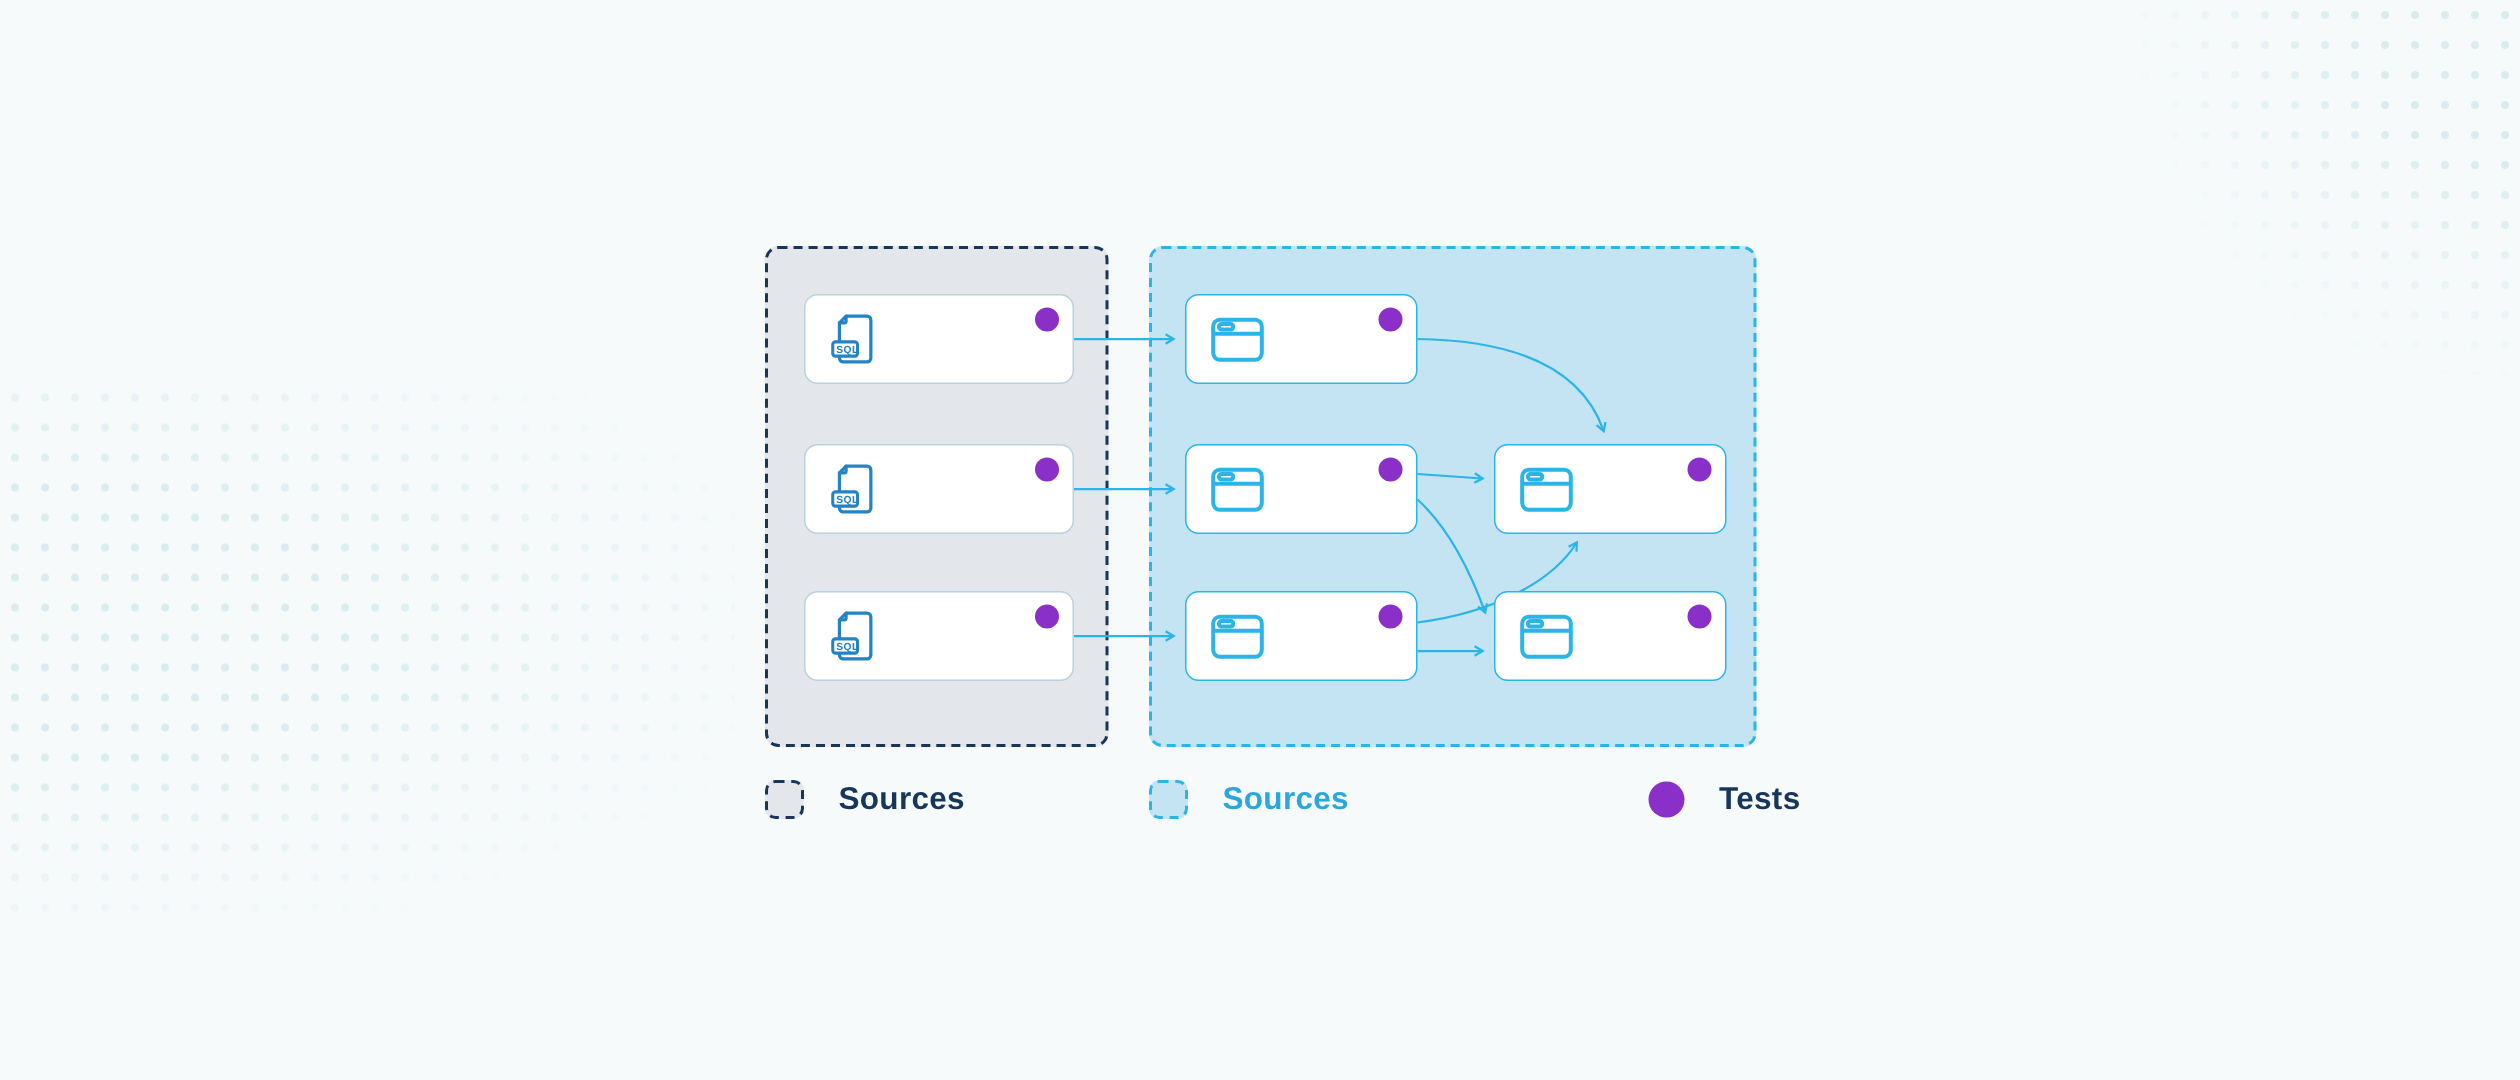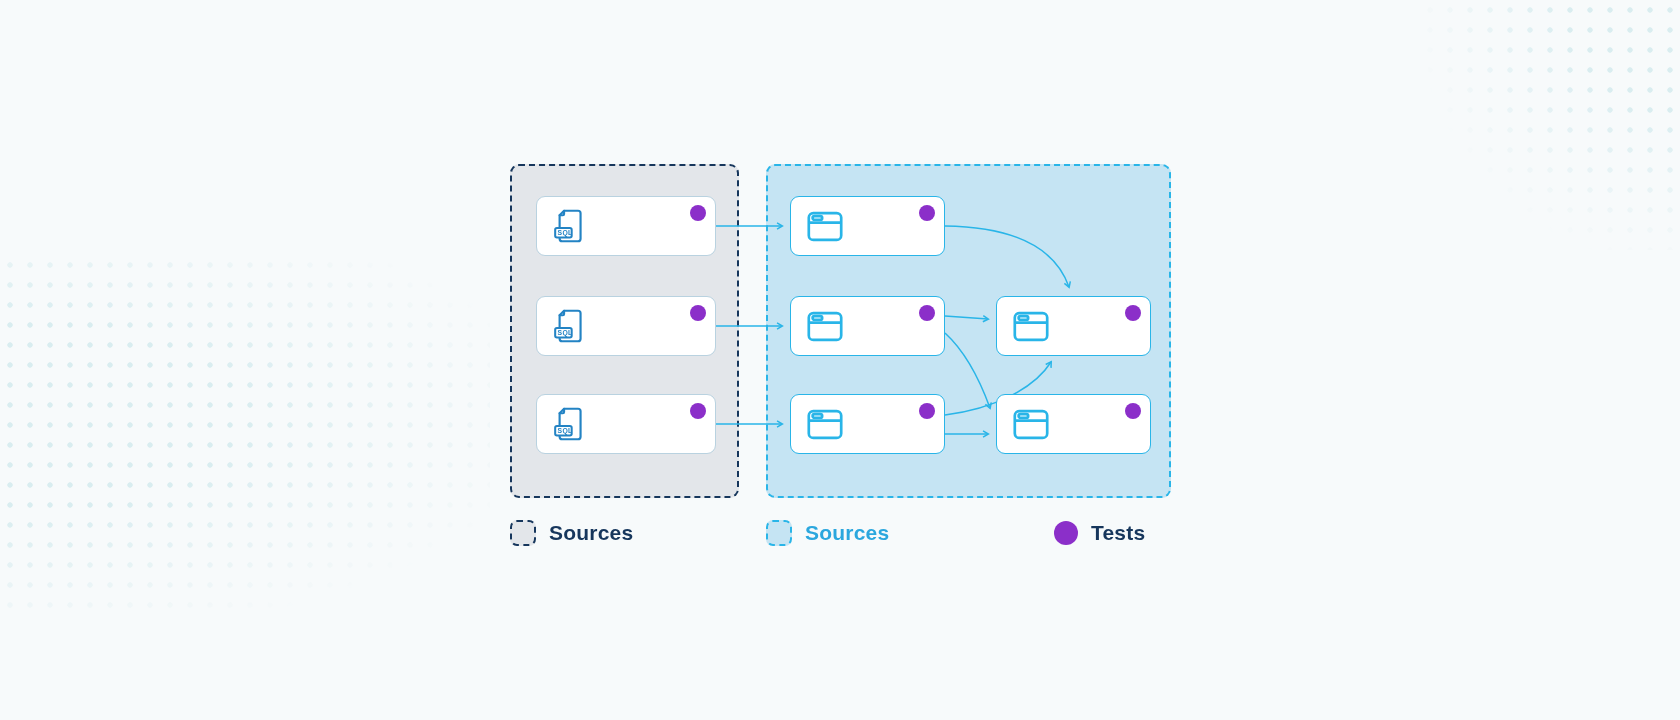--- a/index.html
+++ b/index.html
@@ -63,21 +63,21 @@
   .sql-icon path { fill:none; stroke:var(--source-icon); stroke-width:1.7; stroke-linejoin:round; stroke-linecap:round; }
   .sql-icon rect { fill:#ffffff; stroke:var(--source-icon); stroke-width:1.6; }
   .sql-icon text { font:700 5.4px "Liberation Sans", sans-serif; fill:var(--source-icon); letter-spacing:0.2px; }
 
   .table-icon rect, .table-icon line { fill:none; stroke:var(--cyan); stroke-width:1.9; }
 
   .edges { position:absolute; left:0; top:0; pointer-events:none; }
   .edge { fill:none; stroke:var(--cyan); stroke-width:1.5; }
   #arrowhead path { fill:none; stroke:var(--cyan); stroke-width:1.8; }
 
-  .legend-item { position:absolute; top:517px; display:flex; align-items:center; gap:13px; height:32px; }
+  .legend-item { position:absolute; top:517px; display:flex; align-items:center; gap:23px; height:32px; }
   .swatch { width:26px; height:26px; border-radius:7px; }
   .swatch-sources { background:var(--sources-fill); border:2.5px dashed var(--navy); }
   .swatch-models  { background:var(--models-fill); border:2.5px dashed var(--cyan); }
   .swatch-tests   { width:24px; height:24px; border-radius:50%; background:var(--purple); }
   .legend-label { font-size:21px; font-weight:700; letter-spacing:0.2px; }
   .label-navy { color:var(--navy); }
   .label-cyan { color:var(--cyan-text); }
 </style>
 </head>
 <body>
@@ -177,18 +177,18 @@
   </div>
 
   <div class="legend-item" style="left:510px">
     <span class="swatch swatch-sources"></span>
     <span class="legend-label label-navy">Sources</span>
   </div>
   <div class="legend-item" style="left:766px">
     <span class="swatch swatch-models"></span>
     <span class="legend-label label-cyan">Sources</span>
   </div>
-  <div class="legend-item" style="left:1054px">
+  <div class="legend-item" style="left:1099px">
     <span class="swatch swatch-tests"></span>
     <span class="legend-label label-navy">Tests</span>
   </div>
 
 </div>
 
 </body></html>

